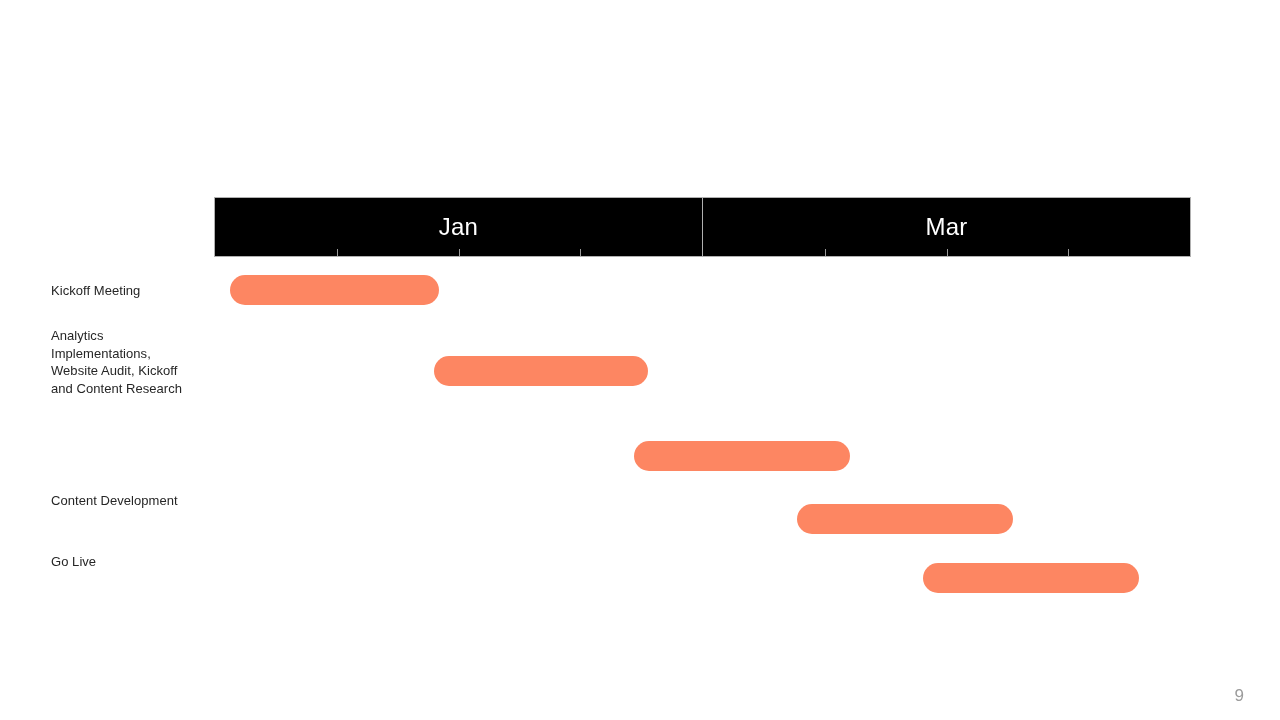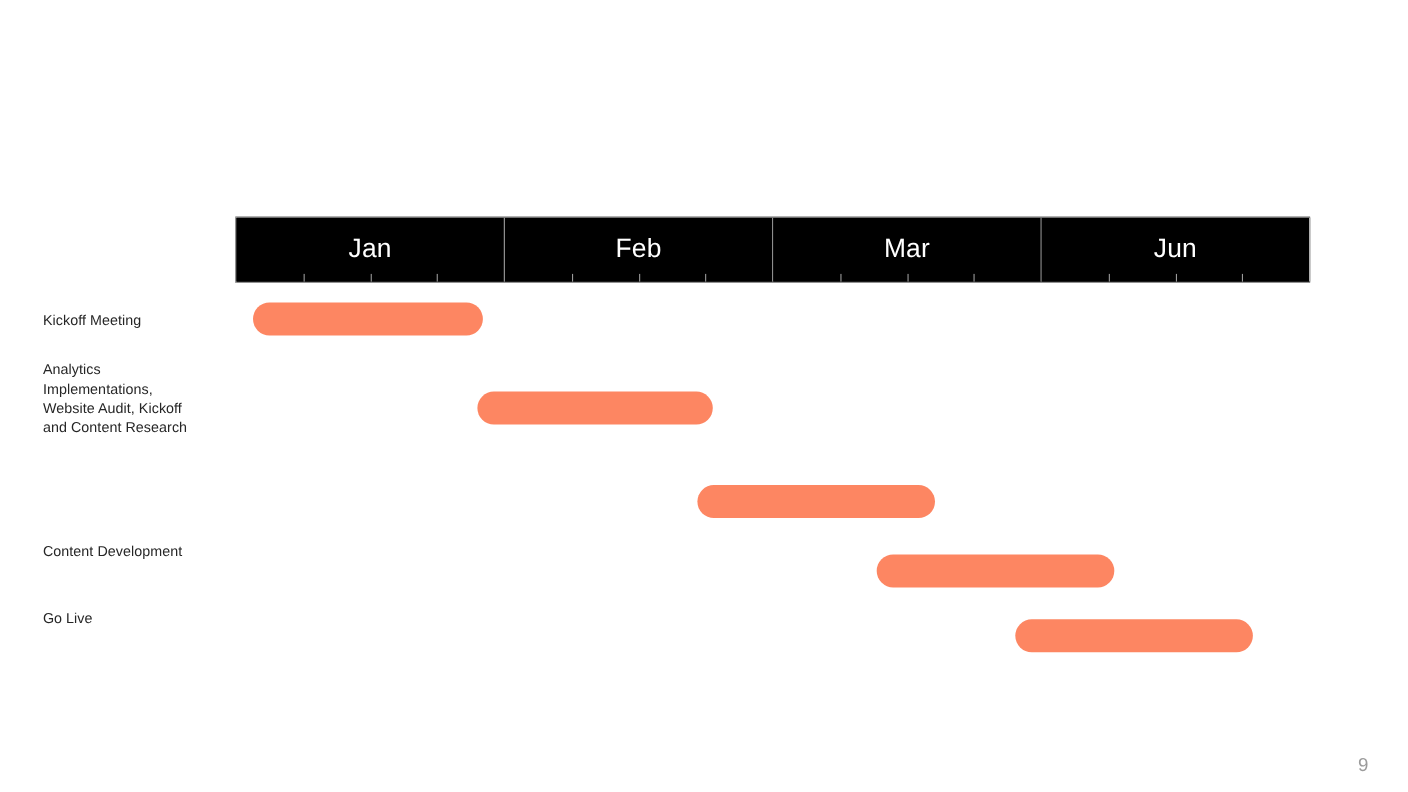--- a/index.html
+++ b/index.html
@@ -76,21 +76,21 @@
     height: 7px;
     background: #9a9a9a;
   }
   .tick.t1 { left: 25%; }
   .tick.t2 { left: 50%; }
   .tick.t3 { left: 75%; }
 
   
   .task-labels {
     position: absolute;
-    left: 39px;
+    left: 51px;
     top: 257px;
     width: 155px;
     height: 360px;
   }
 
   .task-label {
     position: absolute;
     left: 0;
     width: 158px;
     font-size: 13px;
@@ -136,42 +136,30 @@
 
     <div class="month-header">
 
       <div class="month-cell">
         <span class="month-label">Jan</span>
         <span class="tick t1"></span>
         <span class="tick t2"></span>
         <span class="tick t3"></span>
       </div>
 
-      <div class="month-cell">
-        <span class="month-label">Feb</span>
-        <span class="tick t1"></span>
-        <span class="tick t2"></span>
-        <span class="tick t3"></span>
-      </div>
 
       <div class="month-cell">
         <span class="month-label">Mar</span>
         <span class="tick t1"></span>
         <span class="tick t2"></span>
         <span class="tick t3"></span>
       </div>
 
 
 
-      <div class="month-cell">
-        <span class="month-label">Jun</span>
-        <span class="tick t1"></span>
-        <span class="tick t2"></span>
-        <span class="tick t3"></span>
-      </div>
 
     </div>
 
     <div class="task-labels">
 
       <div class="task-label" style="top:25px;">
         <div>Kickoff Meeting</div>
       </div>
 
       <div class="task-label" style="top:70px;">

